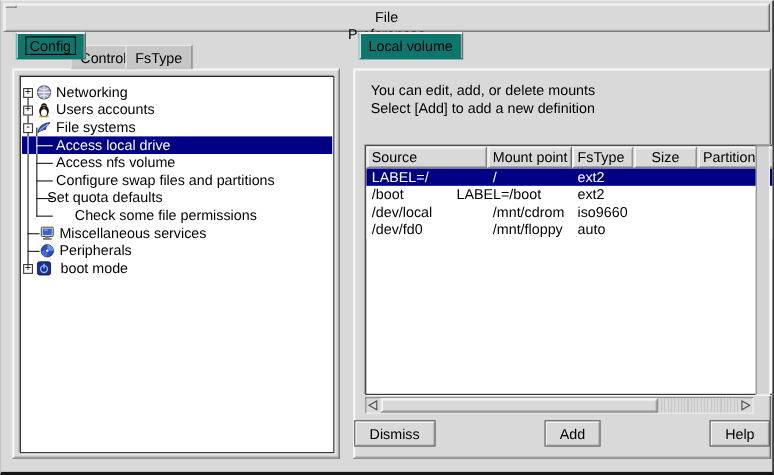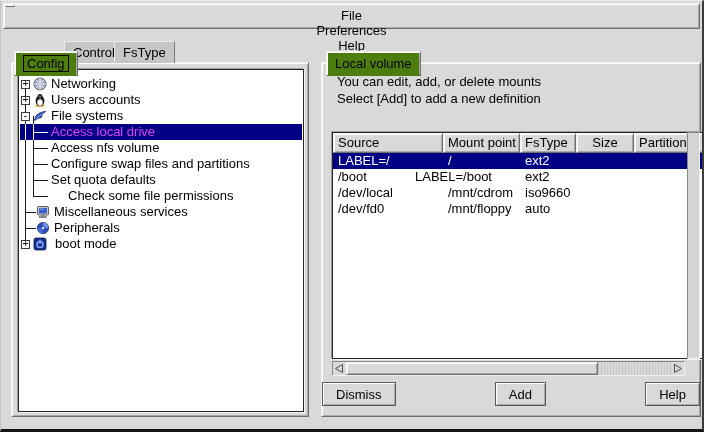--- a/index.html
+++ b/index.html
@@ -25,38 +25,38 @@
              display:flex; align-items:center; box-sizing:border-box;flex-direction:column; }
   .menu-grip { width:8px; align-self:stretch; margin:1px 3px 1px 1px;
     background-image:radial-gradient(#8f8f8f 26%, transparent 27%);
     background-size:4px 4px; }
   .menu-item { padding:0 11px; cursor:default; }
   .menu-spacer { flex:1; }
 
   
   .tab { position:absolute; box-sizing:border-box; display:flex; align-items:center;
          justify-content:center; padding:0 8px; cursor:default; }
-  .tab.active { top:50px; height:25px; background:#4d7c0f; z-index:3;
+  .tab.active { top:28px; height:25px; background:#0f766e; z-index:3;
     border:1px solid; border-color:#f2f2f2 #6f6f6f transparent #f2f2f2;
     box-shadow: inset 1px 1px 0 #fff, inset -1px 0 0 #a8a8a8; }
   .tab.inactive { top:40px; height:22px; background:#c6c6c6; z-index:2;
     border:1px solid; border-color:#ececec #7a7a7a transparent #ececec; }
   .focusring { border:1px solid #000; padding:0 3px; line-height:15px; }
 
   
   .frame { position:absolute; box-sizing:border-box; }
   #left-frame  { left:10px; top:61px; width:298px; height:355px; }
   #right-frame { left:320px; top:61px; width:380px; height:355px; }
 
   
   .tree { position:absolute; left:6px; top:6px; width:286px; height:343px;
           box-sizing:border-box; overflow:hidden; }
   .trow { position:absolute; left:1px; right:1px; height:16px;
           display:flex; align-items:center; white-space:nowrap; z-index:4; cursor:default; }
-  .trow.selected { background:#000085; color:#d946ef; z-index:1; }
+  .trow.selected { background:#000085; color:#ffffff; z-index:1; }
   .tline { position:absolute; background:#1a1a1a; z-index:2; }
   .tline.white { background:#ffffff; z-index:2; }
   .expander-box { width:9px; height:9px; box-sizing:border-box; background:#fff;
     border:1px solid #3a3a3a; font-size:10px; line-height:6px; text-align:center;
     flex:none; cursor:default; }
   .ticon { width:14px; height:14px; flex:none; }
   .tlabel { line-height:14px; }
 
   
   .instr { position:absolute; left:15px; white-space:nowrap; }
@@ -178,21 +178,21 @@
 
       <div class="trow" style="top:70px;">
         <span class="tlabel" style="margin-left:31px;">Access nfs volume</span>
       </div>
 
       <div class="trow" style="top:86px;">
         <span class="tlabel" style="margin-left:31px;">Configure swap files and partitions</span>
       </div>
 
       <div class="trow" style="top:102px;">
-        <span class="tlabel" style="margin-left:31px;">Set quota defaults</span>
+        <span class="tlabel" style="margin-left:23px;">Set quota defaults</span>
       </div>
 
       <div class="trow" style="top:118px;">
         <span class="tlabel" style="margin-left:48px;">Check some file permissions</span>
       </div>
 
       <div class="trow" style="top:134px;">
         <span class="ticon" style="margin-left:16px;">
           <svg width="14" height="14" viewBox="0 0 14 14">
               <rect x="1.5" y="1.5" width="11" height="8.5" rx="1" fill="#c7c7c7" stroke="#3c3c3c" stroke-width="0.8"></rect>

